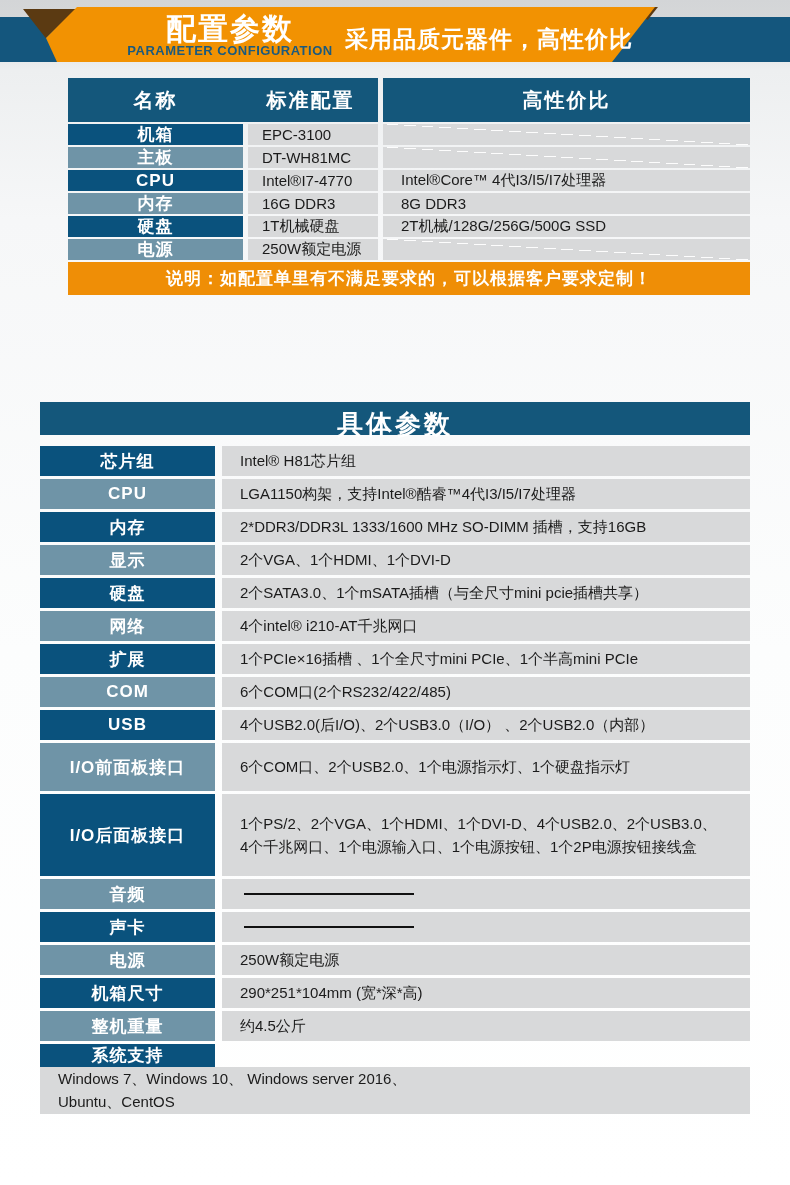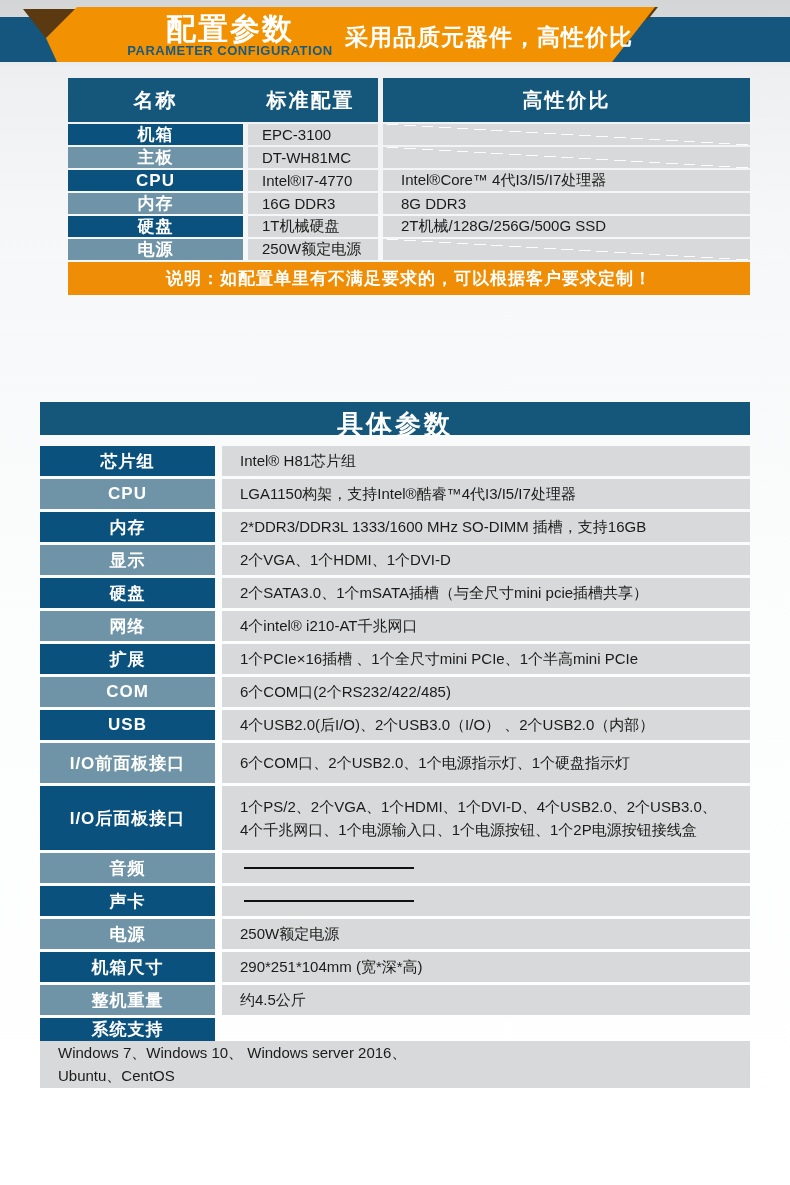--- a/index.html
+++ b/index.html
@@ -17,21 +17,21 @@
   .fold-right { left:632px; top:7px; width:26px; height:13px; clip-path:polygon(0 0,100% 0,60% 100%); }
   .ribbon {
     position:absolute; left:40px; top:7px; width:620px; height:55px; background:#f29202;
     clip-path:polygon(37px 0,615px 0,572px 55px,17px 55px,6px 31px);
   }
   .ribbon-title { position:absolute; left:90px; top:9px; width:280px; text-align:center;
     color:#ffffff; font-size:30px; font-weight:bold; letter-spacing:2px; }
   .ribbon-sub { position:absolute; left:90px; top:43px; width:280px; text-align:center;
     color:#1b5a7e; font-size:13px; font-weight:bold; letter-spacing:.5px; }
   .tagline { position:absolute; left:345px; top:17px; height:45px; line-height:45px;
-    color:#ffffff; font-size:23px; font-weight:bold; letter-spacing:1px;font-family:Liberation Mono, monospace; }
+    color:#ffffff; font-size:23px; font-weight:bold; letter-spacing:1px; }
 
   
   .tbl { position:absolute; left:40px; width:710px; }
   .t1 { top:78px;padding-left:28px; }
   .t2 { top:402px; }
 
   .t1-head { display:flex; height:44px; margin-bottom:2px; }
   .t1-head .h-left { width:310px; background:#14577b; display:flex; }
   .t1-head .h-left span { display:block; line-height:44px; text-align:center;
     color:#fff; font-size:20px; font-weight:bold; letter-spacing:2px; }
@@ -54,22 +54,22 @@
   .slash { background-image:linear-gradient(to top right,
       rgba(255,255,255,0) 49.3%, rgba(255,255,255,.95) 49.3%,
       rgba(255,255,255,.95) 50.9%, rgba(255,255,255,0) 50.9%); }
   .note { height:33px; line-height:33px; background:#ef8e06; color:#ffffff;
     font-size:17px; font-weight:bold; text-align:center; letter-spacing:1px; }
 
   .t2-title { height:33px; line-height:45px; background:#14577b; color:#ffffff;
     font-size:26px; font-weight:bold; text-align:center; letter-spacing:3px; margin-bottom:11px; }
   .t2 .row { height:30px; margin-bottom:3px; }
   .t2 .val { flex:1; padding-left:18px; }
-  .t2 .row.tall56 { height:40px; }
-  .t2 .row.tall66 { height:64px; }
+  .t2 .row.tall56 { height:48px; }
+  .t2 .row.tall66 { height:82px; }
   .t2 .row.tall65 { height:65px;flex-direction:column; }
   .val span { white-space:pre-line; line-height:1.55; }
   .na-line { width:170px; height:0; border-top:2px solid #111; margin-left:4px; }
 </style>
 </head>
 <body>
 
 <div class="page">
 
   <div class="band"></div>

